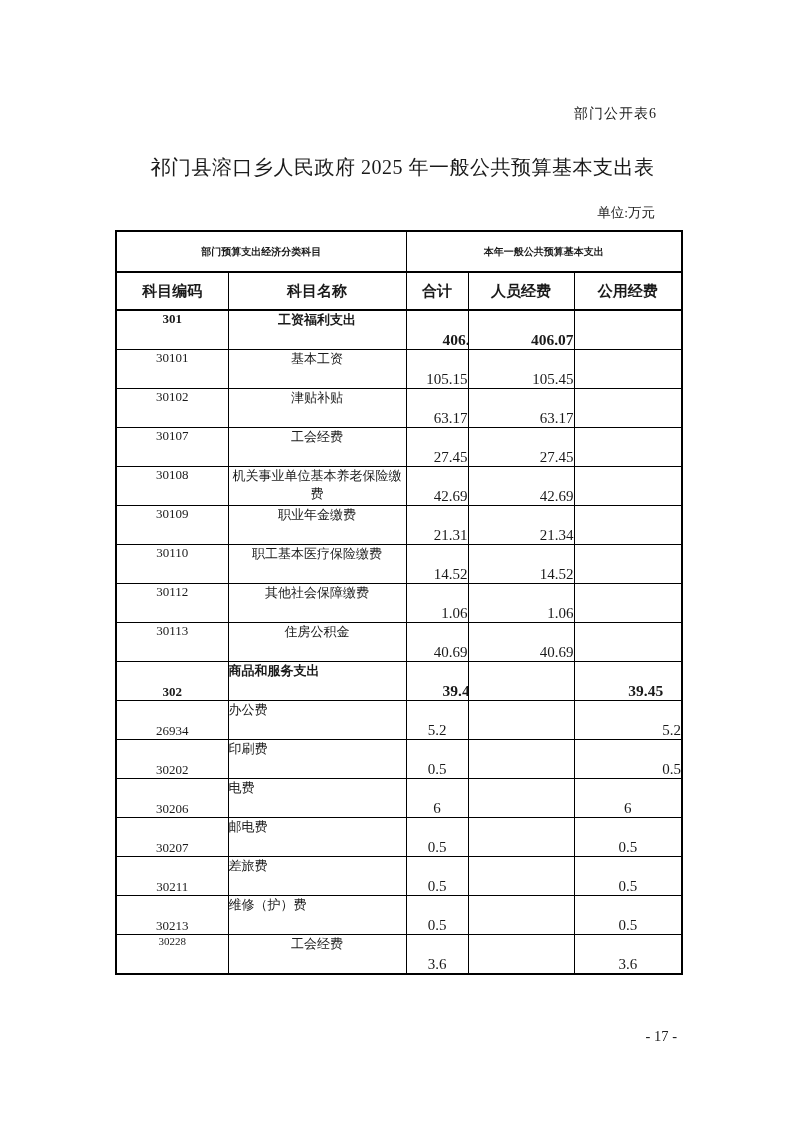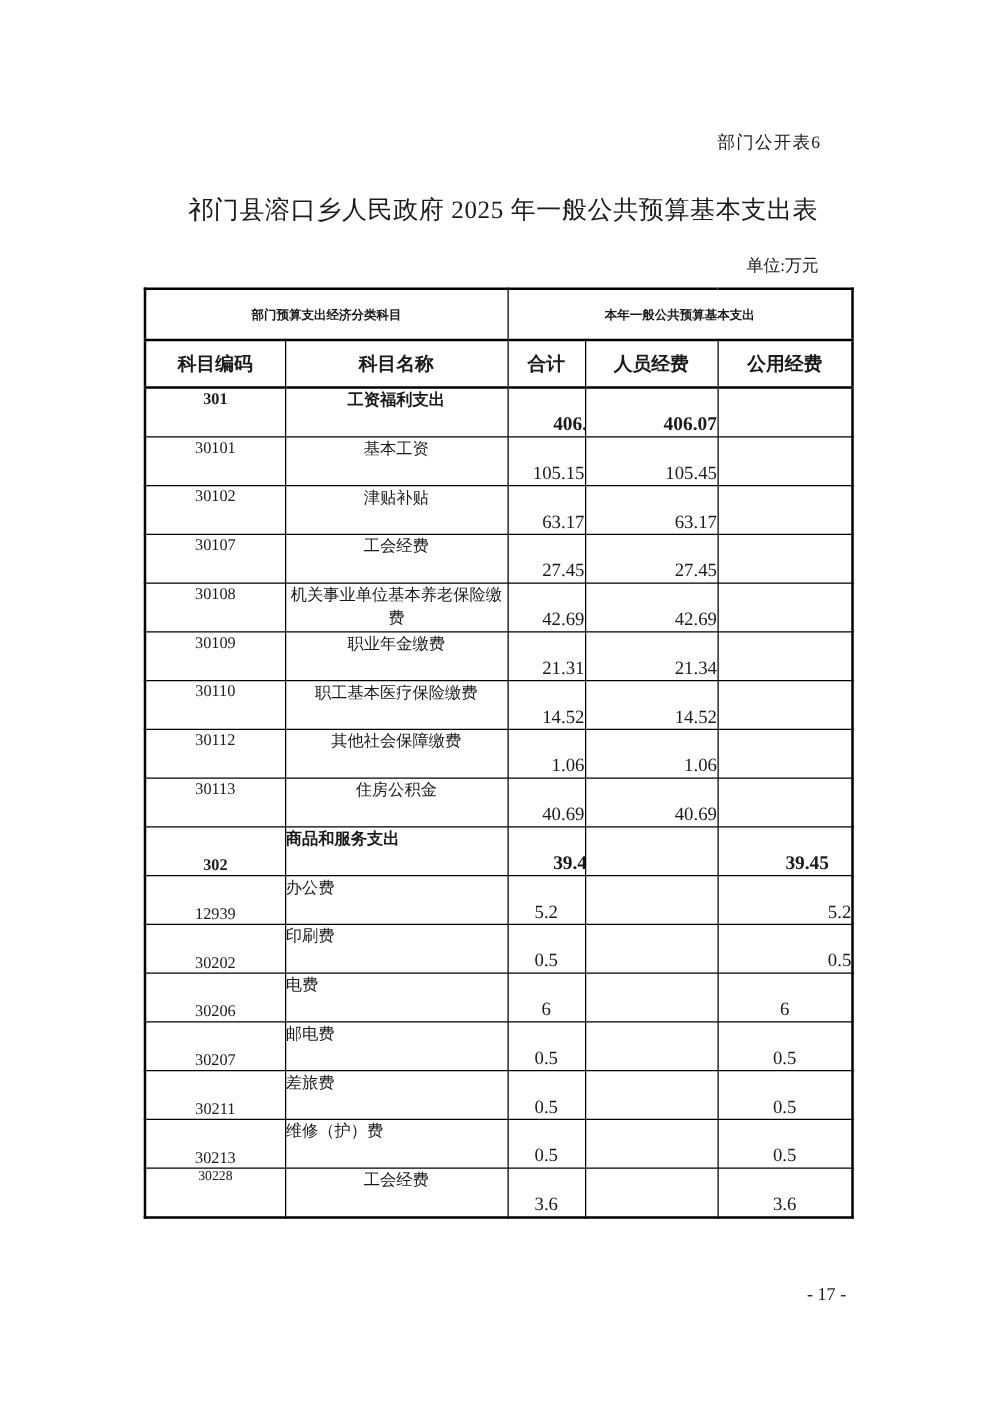--- a/index.html
+++ b/index.html
@@ -194,21 +194,21 @@
           <td class="num v-bottom a-right"></td>
         </tr>
         <tr class="emph">
           <td class="code a-center v-bottom">302</td>
           <td class="v-top name-left">商品和服务支出</td>
           <td class="num v-bottom a-left">39.45</td>
           <td class="num v-bottom a-left"></td>
           <td class="num v-bottom a-left">39.45</td>
         </tr>
         <tr>
-          <td class="code a-center v-bottom">12939</td>
+          <td class="code a-center v-bottom">26934</td>
           <td class="v-top name-left">办公费</td>
           <td class="num v-bottom a-left">5.2</td>
           <td class="num v-bottom a-left"></td>
           <td class="num v-bottom a-right">5.2</td>
         </tr>
         <tr>
           <td class="code a-center v-bottom">30202</td>
           <td class="v-top name-left">印刷费</td>
           <td class="num v-bottom a-left">0.5</td>
           <td class="num v-bottom a-left"></td>

